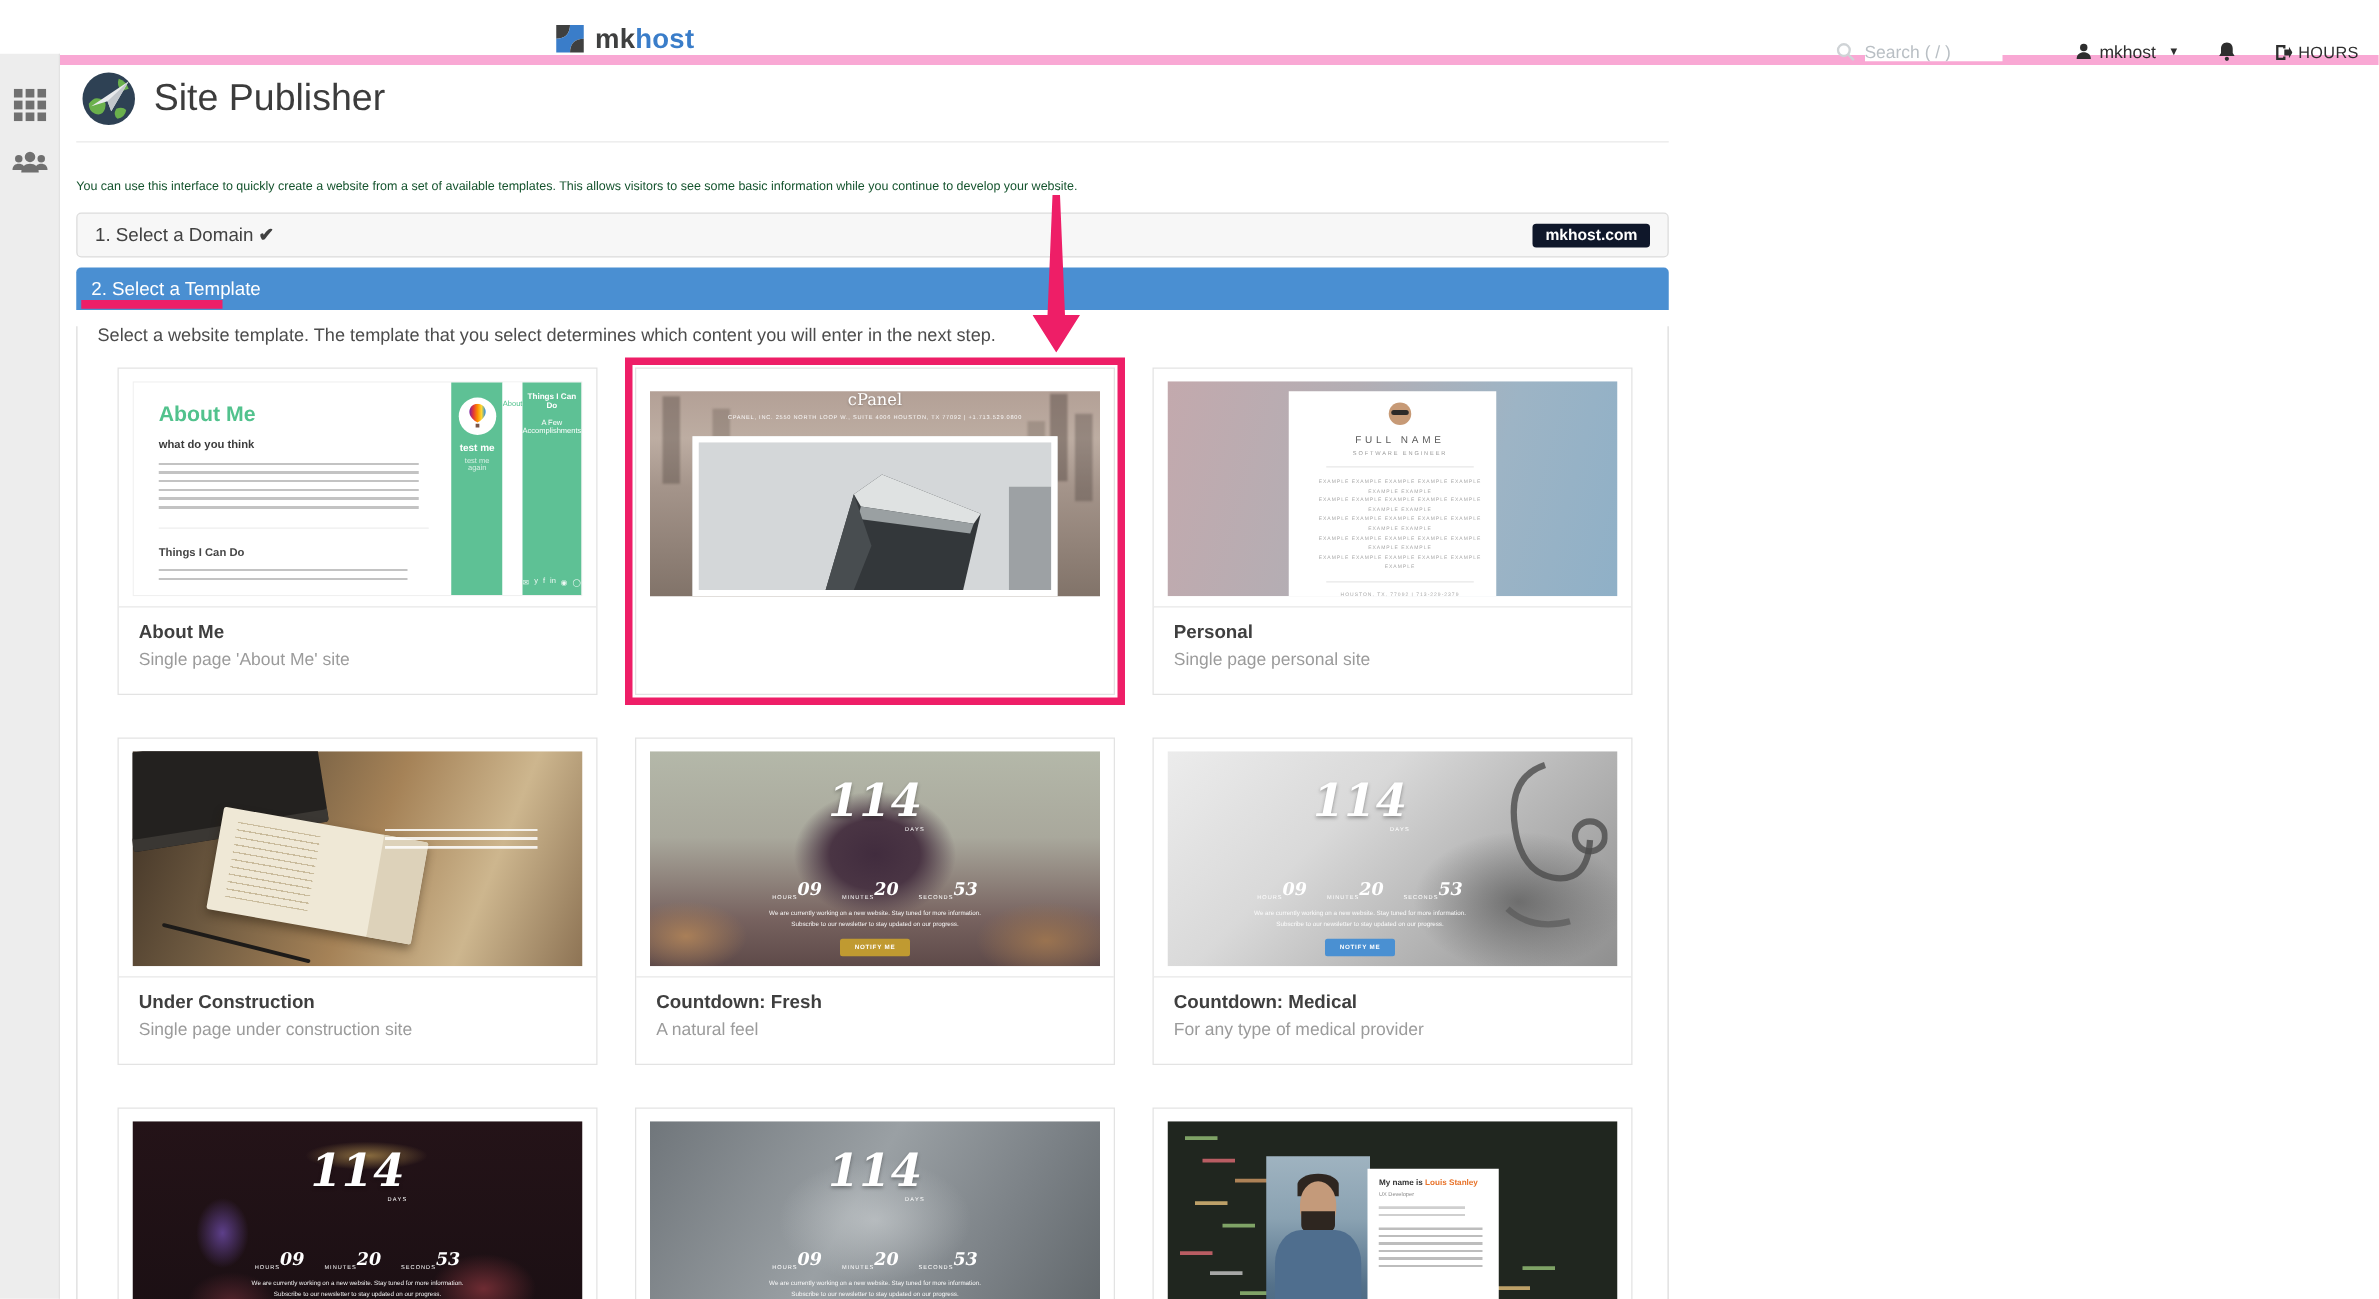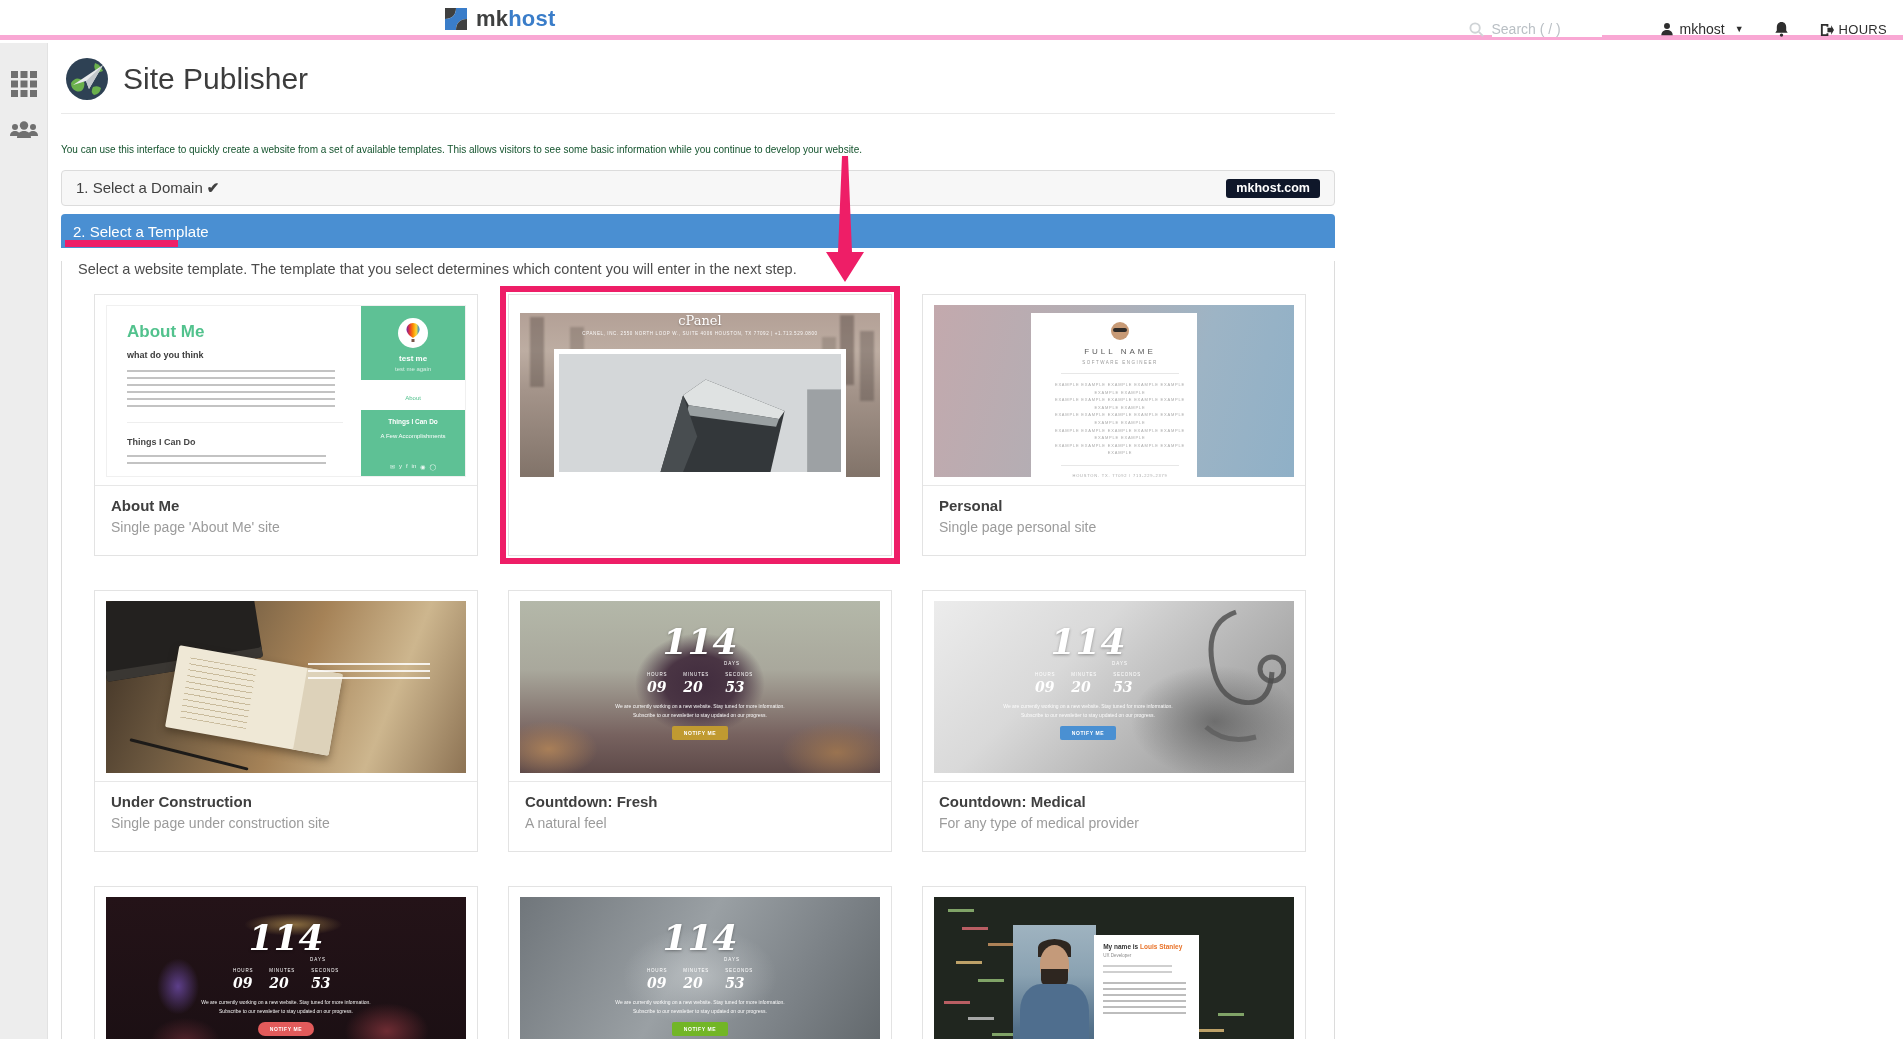--- a/index.html
+++ b/index.html
@@ -1,20 +1,20 @@
 <!DOCTYPE html>
 <html><head>
 <meta charset="utf-8">
 <style>
   * { margin:0; padding:0; box-sizing:border-box; }
   html,body { width:1903px; height:1039px; overflow:hidden; background:#fff;
               font-family:"Liberation Sans", sans-serif; }
 
   
-  .topbar { position:relative; height:40px; background:#fff; border-bottom:5px solid #f9a8d4; }
+  .topbar { position:relative; height:40px; background:#fff; border-bottom:8px solid #f9a8d4;margin-top:12px; }
   .brand { position:absolute; left:443px; top:6px; display:flex; align-items:center; gap:7px; }
   .brand-name { font-size:22px; font-weight:bold; letter-spacing:.2px; }
   .brand-name .mk { color:#3f4040; }
   .brand-name .host { color:#3a7dc9; }
   .top-right { position:absolute; right:16px; top:0; height:37px; display:flex; align-items:flex-end; gap:30px; }
   .searchbox { display:flex; align-items:center; gap:8px; margin-right:28px; }
   .searchbox input { border:none; outline:none; width:110px; font-size:14px; color:#6c7176; }
   .searchbox input::placeholder { color:#b9bfc4; }
   .usermenu { display:flex; align-items:center; gap:6px; font-size:14px; color:#2e2e2e; cursor:pointer; }
   .caret { font-size:9px; color:#2e2e2e; margin-left:4px; }
@@ -63,21 +63,21 @@
 
   
   .pv-about { display:flex; height:100%; background:#fff; border:1px solid #f0f0f0; }
   .pva-main { width:71%; padding:16px 18px 0 20px; }
   .pva-h1 { color:#52c28d; font-size:17px; font-weight:bold; }
   .pva-h2 { margin-top:8px; font-size:9px; font-weight:bold; color:#3c3c3c; }
   .pva-par { margin-top:10px; height:40px; width:96%; }
   .pva-div { margin-top:12px; border-top:1px solid #eee; }
   .pva-h3 { margin-top:14px; font-size:9px; font-weight:bold; color:#464646; }
   .pva-par2 { margin-top:8px; height:12px; width:92%; }
-  .pva-side { width:29%; display:flex; flex-direction:column; }
+  .pva-side { width:29%; display:flex; flex-direction:row; }
   .pva-card { background:#5ec195; text-align:center; padding:10px 4px 8px; }
   .pva-avatar { width:30px; height:30px; background:#fff; border-radius:50%; margin:2px auto 6px;
                 display:flex; align-items:center; justify-content:center; }
   .pva-name { color:#fff; font-size:8px; font-weight:bold; }
   .pva-tag { color:rgba(255,255,255,.75); font-size:6px; margin-top:3px; }
   .pva-gap { background:#fff; text-align:center; padding:6px 0; }
   .pva-about-link { color:#52c28d; font-size:6px; }
   .pva-menu { background:#5ec195; flex:1; text-align:center; padding-top:8px; position:relative; }
   .pva-m1 { color:#fff; font-size:6.5px; font-weight:bold; }
   .pva-m2 { color:#fff; font-size:6px; margin-top:8px; }
@@ -125,21 +125,21 @@
   .uc-pen { position:absolute; left:6%; bottom:10%; width:34%; height:3px; background:#1d1b19; transform:rotate(14deg); border-radius:2px; }
   .uc-text { position:absolute; right:10%; top:36%; width:34%; height:16px; }
 
   
   .pv-count { position:relative; height:100%; color:#fff; }
   .cd-wrap { position:absolute; inset:0; display:flex; flex-direction:column; align-items:center; padding-top:22px; text-align:center; }
   .cd-num { font-family:"DejaVu Serif",serif; font-style:italic; font-weight:bold; font-size:36px; line-height:1;
             text-shadow:0 1px 3px rgba(0,0,0,.35); }
   .cd-dayslbl { font-size:4.5px; letter-spacing:1px; margin-top:2px; transform:translateX(32px); }
   .cd-units { display:flex; gap:16px; margin-top:6px; }
-  .cd-units .u { display:flex; flex-direction:column; align-items:flex-start; }
+  .cd-units .u { display:flex; flex-direction:row; align-items:flex-end;margin-top:30px; }
   .cd-units .ul { font-size:4.5px; letter-spacing:.8px; }
   .cd-units .uv { font-family:"DejaVu Serif",serif; font-style:italic; font-weight:bold; font-size:14px; margin-top:2px; }
   .cd-msg { margin-top:7px; font-size:5px; line-height:1.7; opacity:.95; }
   .cd-btn { margin-top:7px; font-size:5px; font-weight:bold; letter-spacing:.6px; padding:4px 12px; border-radius:2px; }
 
   .bg-fresh { background:
       radial-gradient(90px 70px at 50% 48%, #412c3e 0%, #4a3544 40%, rgba(74,53,68,0) 72%),
       radial-gradient(70px 40px at 8% 86%, #a97f58 0%, rgba(169,127,88,0) 70%),
       radial-gradient(80px 44px at 88% 88%, #9a7350 0%, rgba(154,115,80,0) 70%),
       linear-gradient(180deg,#b4b8a9 0%,#a9a89c 40%,#77625f 78%,#5e4a49 100%); }

